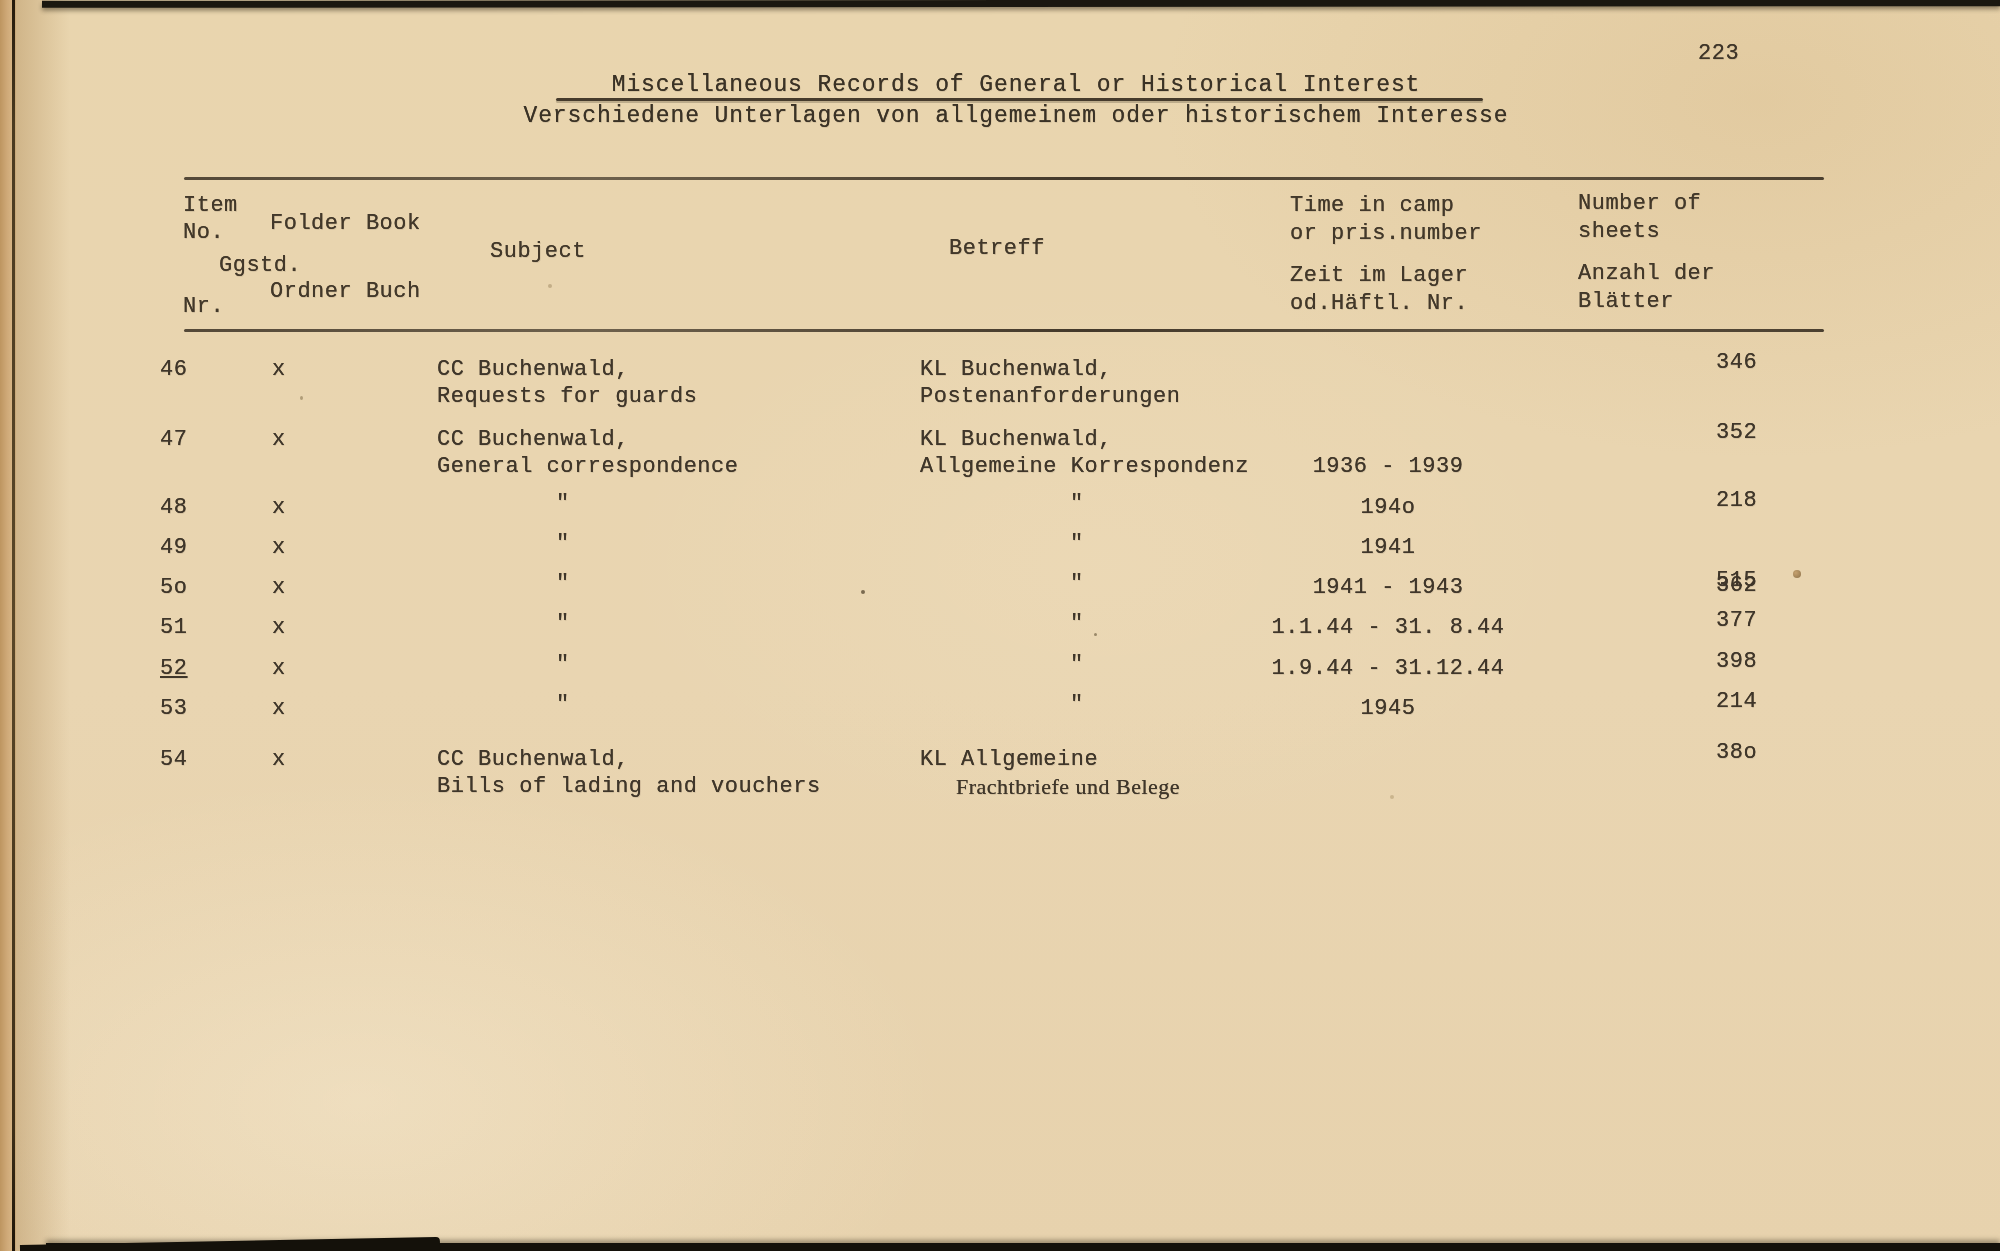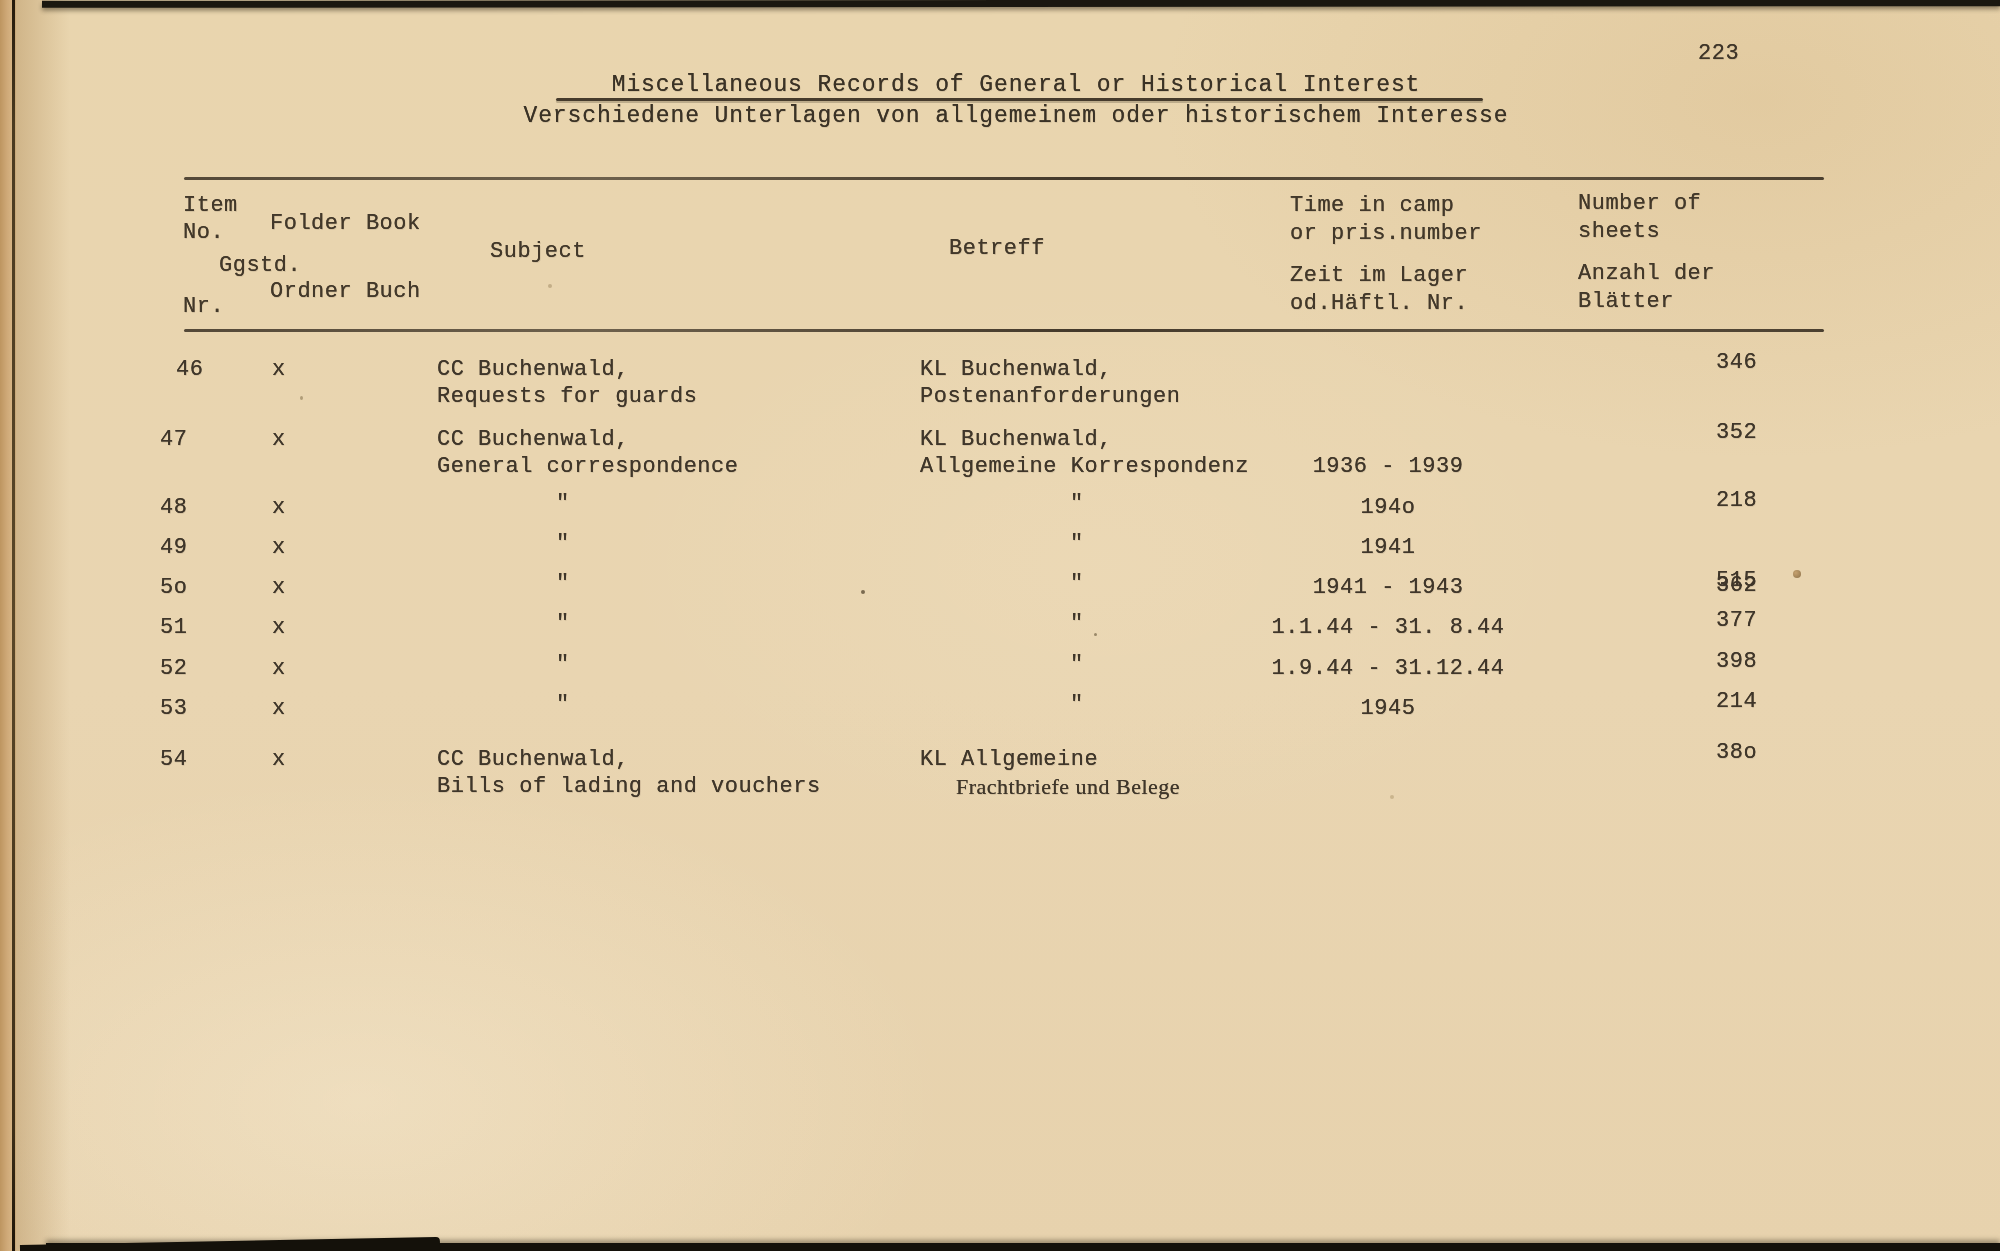--- a/index.html
+++ b/index.html
@@ -79,21 +79,21 @@
   <div class="tw hdr" style="left:1290px;top:220px;">or pris.number</div>
   <div class="tw hdr" style="left:1290px;top:262px;">Zeit im Lager</div>
   <div class="tw hdr" style="left:1290px;top:290px;">od.Häftl. Nr.</div>
   <div class="tw hdr" style="left:1578px;top:190px;">Number of</div>
   <div class="tw hdr" style="left:1578px;top:218px;">sheets</div>
   <div class="tw hdr" style="left:1578px;top:260px;">Anzahl der</div>
   <div class="tw hdr" style="left:1578px;top:288px;">Blätter</div>
 
   <div id="rows">
       <div>
-        <div class="tw cell" style="left: 176px; top: 356px;">46</div>
+        <div class="tw cell" style="left: 160px; top: 356px;">46</div>
         <div class="tw cell" style="left: 272px; top: 356px;">x</div>
         <div class="tw cell" style="left: 437px; top: 356px;">CC Buchenwald,</div>
         <div class="tw cell" style="left: 437px; top: 383px;">Requests for guards</div>
         <div class="tw cell" style="left: 920px; top: 356px;">KL Buchenwald,</div>
         <div class="tw cell" style="left: 920px; top: 383px;">Postenanforderungen</div>
         <div class="tw cell" style="left: 1716px; top: 349px;">346</div>
       </div>
       <div>
         <div class="tw cell" style="left: 160px; top: 426px;">47</div>
         <div class="tw cell" style="left: 272px; top: 426px;">x</div>
@@ -130,21 +130,21 @@
       </div>
       <div>
         <div class="tw cell" style="left: 160px; top: 614px;">51</div>
         <div class="tw cell" style="left: 272px; top: 614px;">x</div>
         <div class="tw cell" style="left: 556px; top: 610px;">"</div>
         <div class="tw cell" style="left: 1070px; top: 610px;">"</div>
         <div class="tw cell time-cell" style="left: 1233px; top: 614px;">1.1.44 - 31. 8.44</div>
         <div class="tw cell" style="left: 1716px; top: 607px;">377</div>
       </div>
       <div>
-        <div class="tw cell" style="left: 160px; top: 655px;">52</div>
+        <div class="tw cell" style="left: 160px; top: 655px; text-decoration: underline;">52</div>
         <div class="tw cell" style="left: 272px; top: 655px;">x</div>
         <div class="tw cell" style="left: 556px; top: 651px;">"</div>
         <div class="tw cell" style="left: 1070px; top: 651px;">"</div>
         <div class="tw cell time-cell" style="left: 1233px; top: 655px;">1.9.44 - 31.12.44</div>
         <div class="tw cell" style="left: 1716px; top: 648px;">398</div>
       </div>
       <div>
         <div class="tw cell" style="left: 160px; top: 695px;">53</div>
         <div class="tw cell" style="left: 272px; top: 695px;">x</div>
         <div class="tw cell" style="left: 556px; top: 691px;">"</div>

